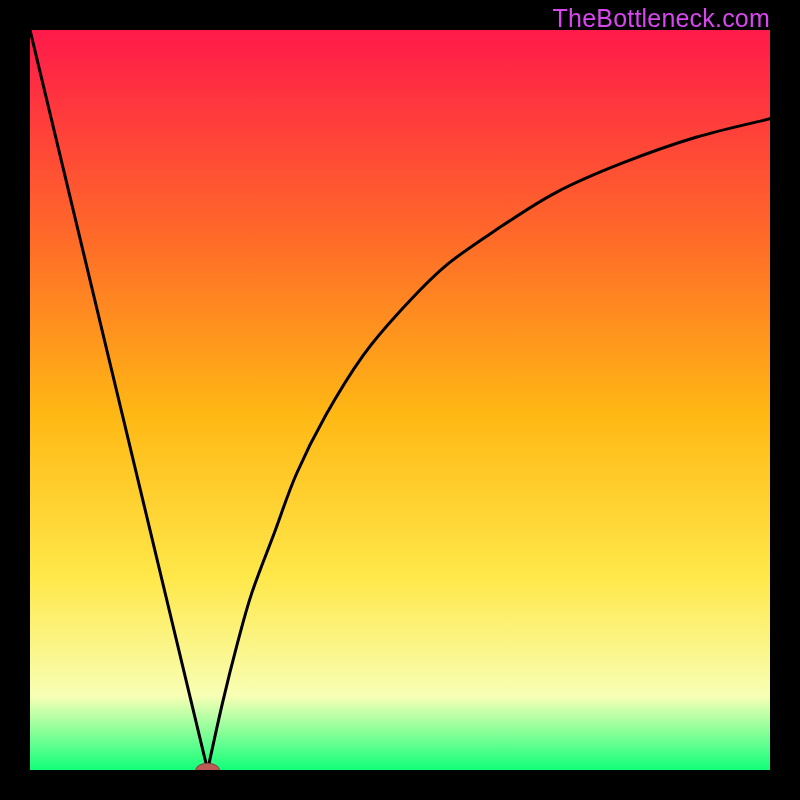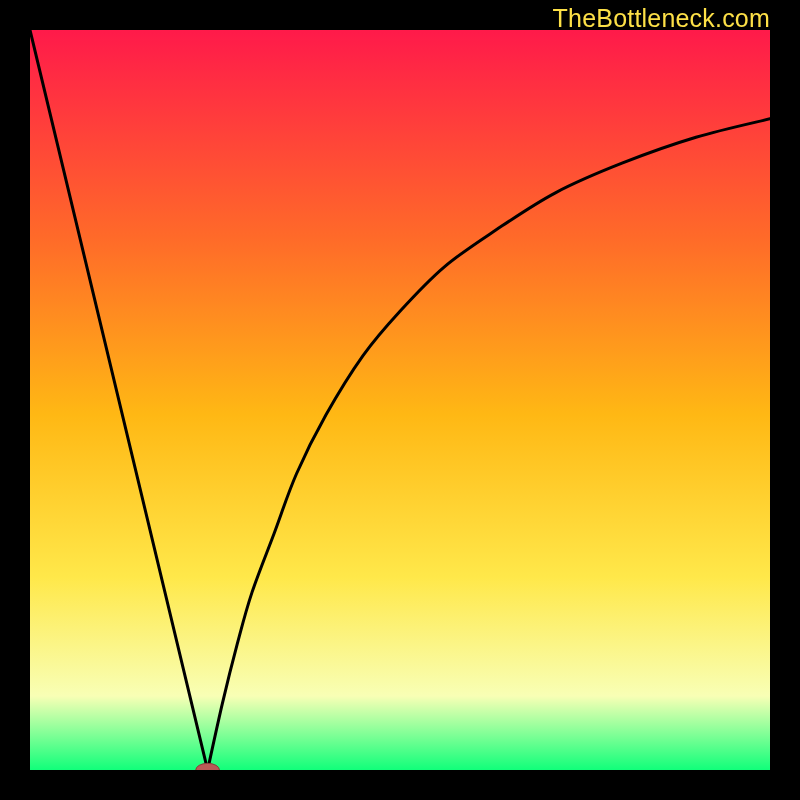--- a/index.html
+++ b/index.html
@@ -23,21 +23,21 @@
     position: absolute;
     left: 0;
     top: 0;
     width: 740px;
     height: 740px;
   }
   .watermark {
     position: absolute;
     top: 4px;
     right: 30px;
-    color: #fde047;
+    color: #d946ef;
     font-size: 25px;
     font-weight: 400;
     letter-spacing: 0.2px;
   }
   svg { display: block; }
 </style>
 </head>
 <body>
 
 <div class="watermark">TheBottleneck.com</div>

